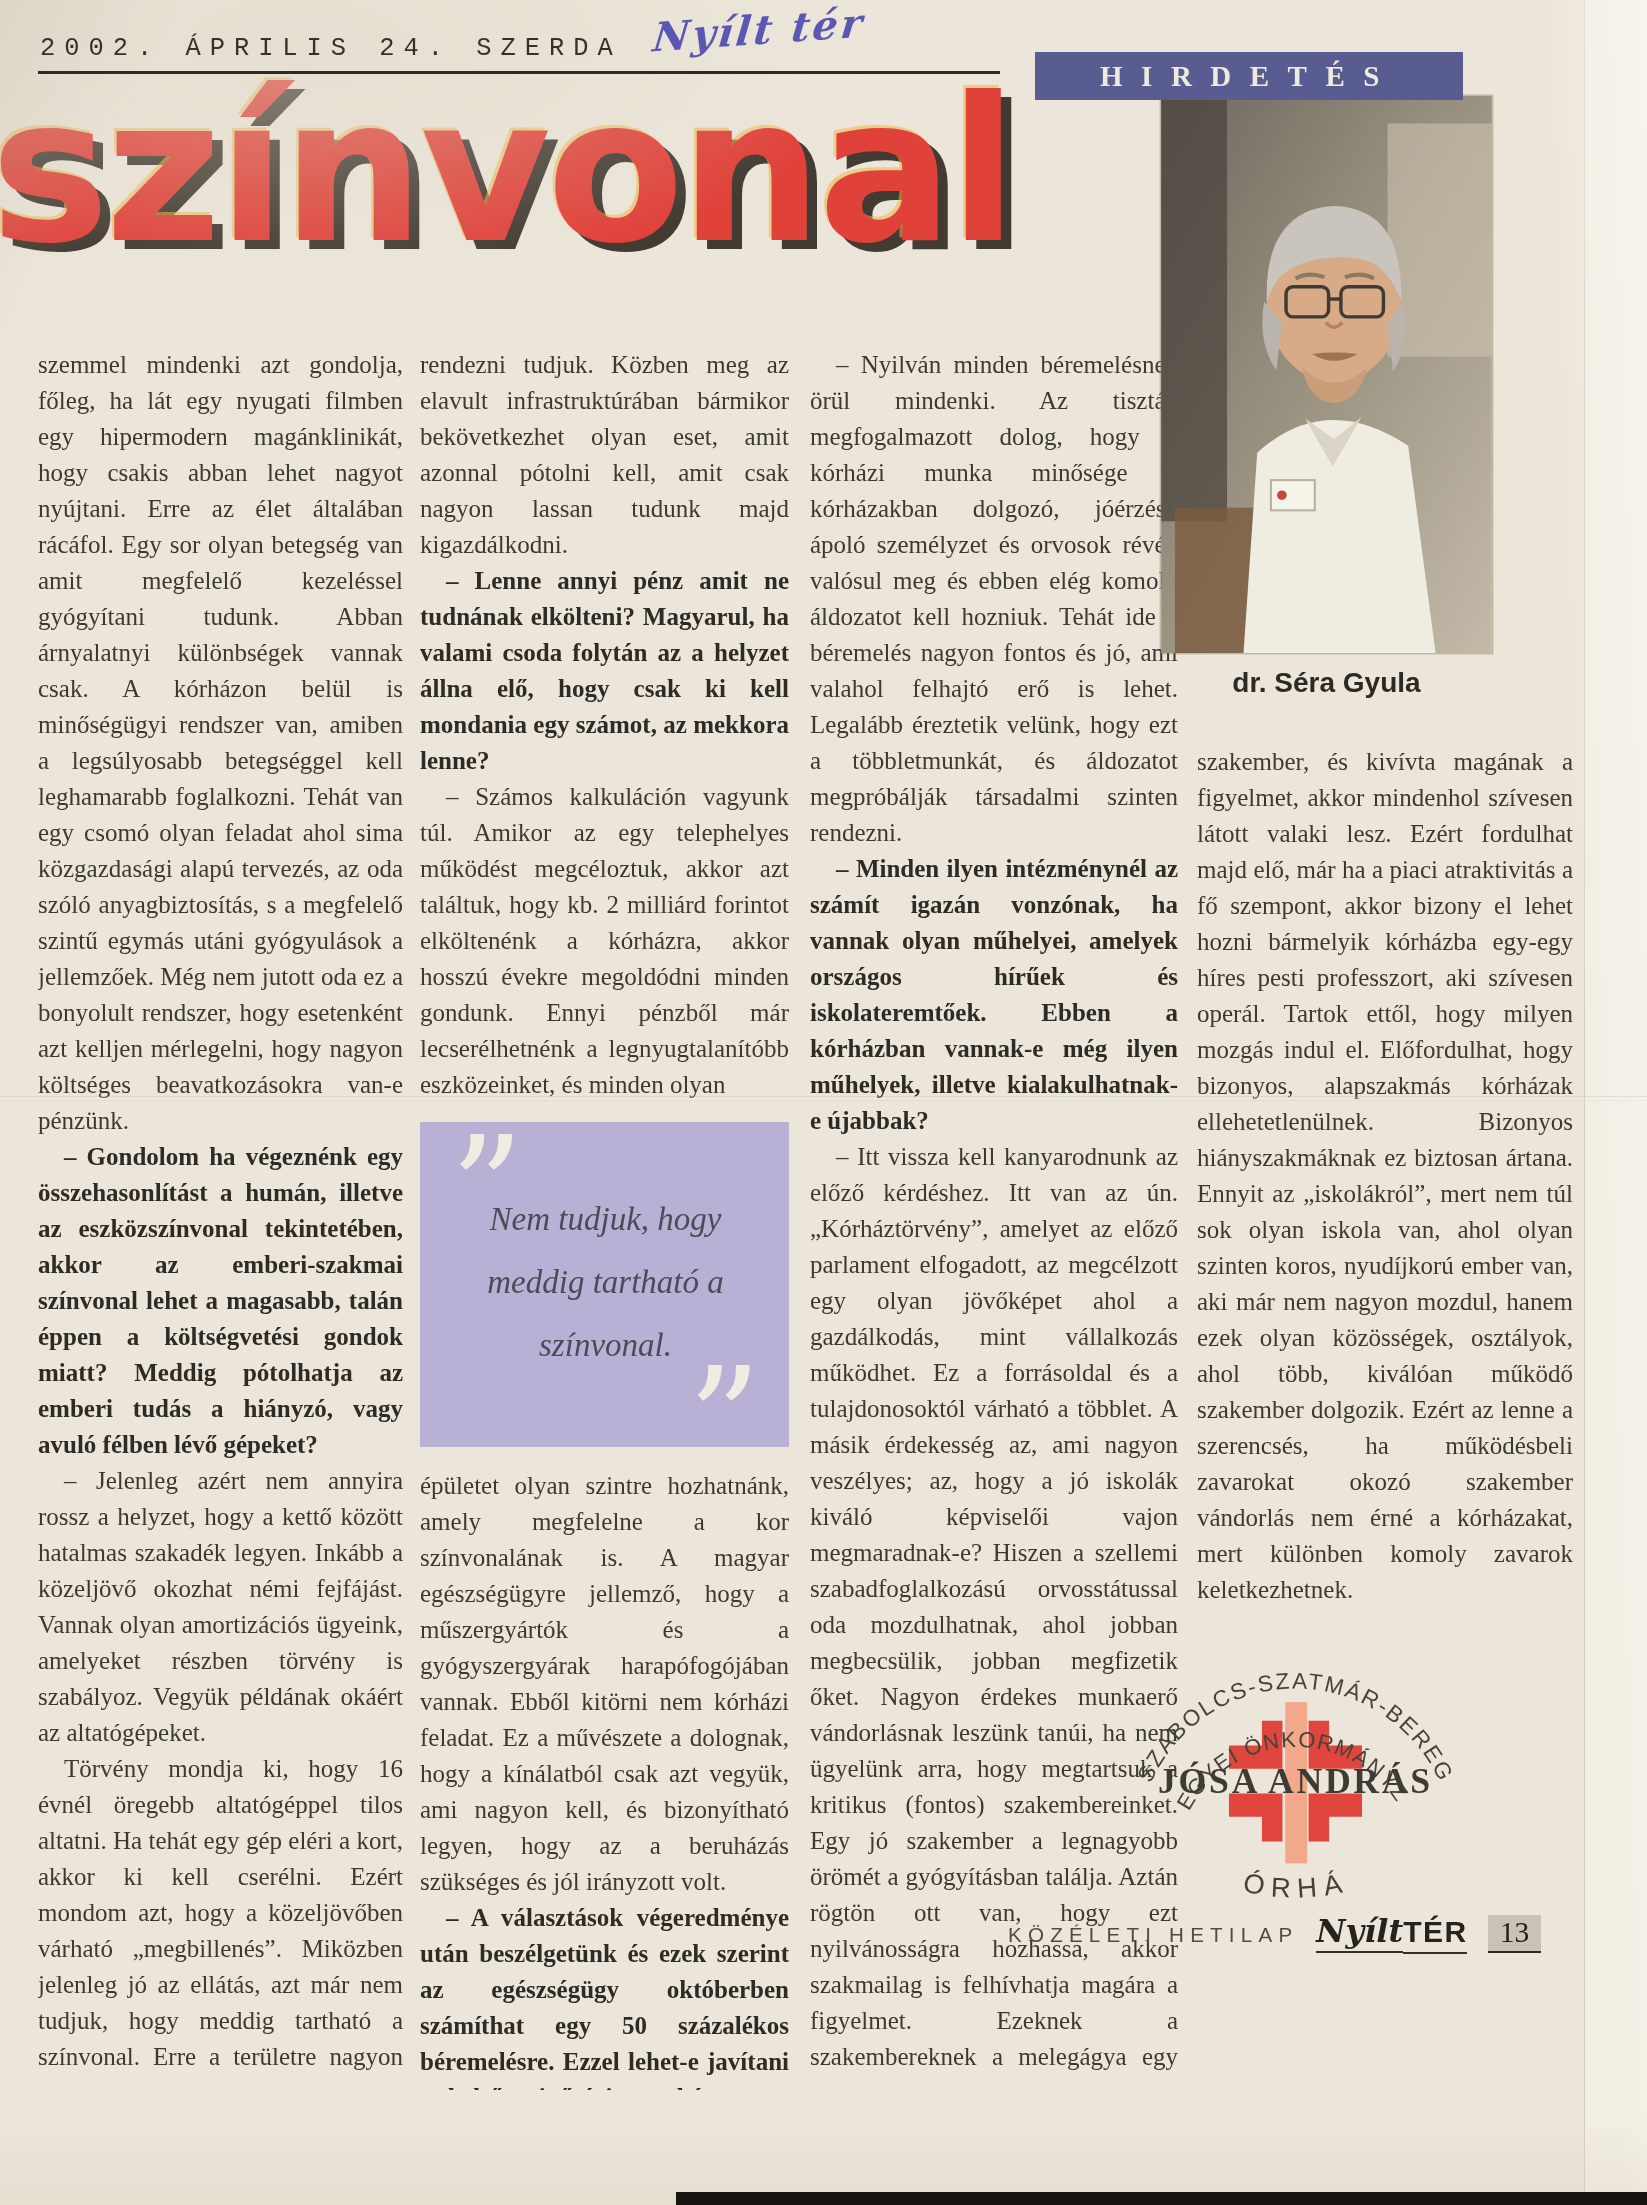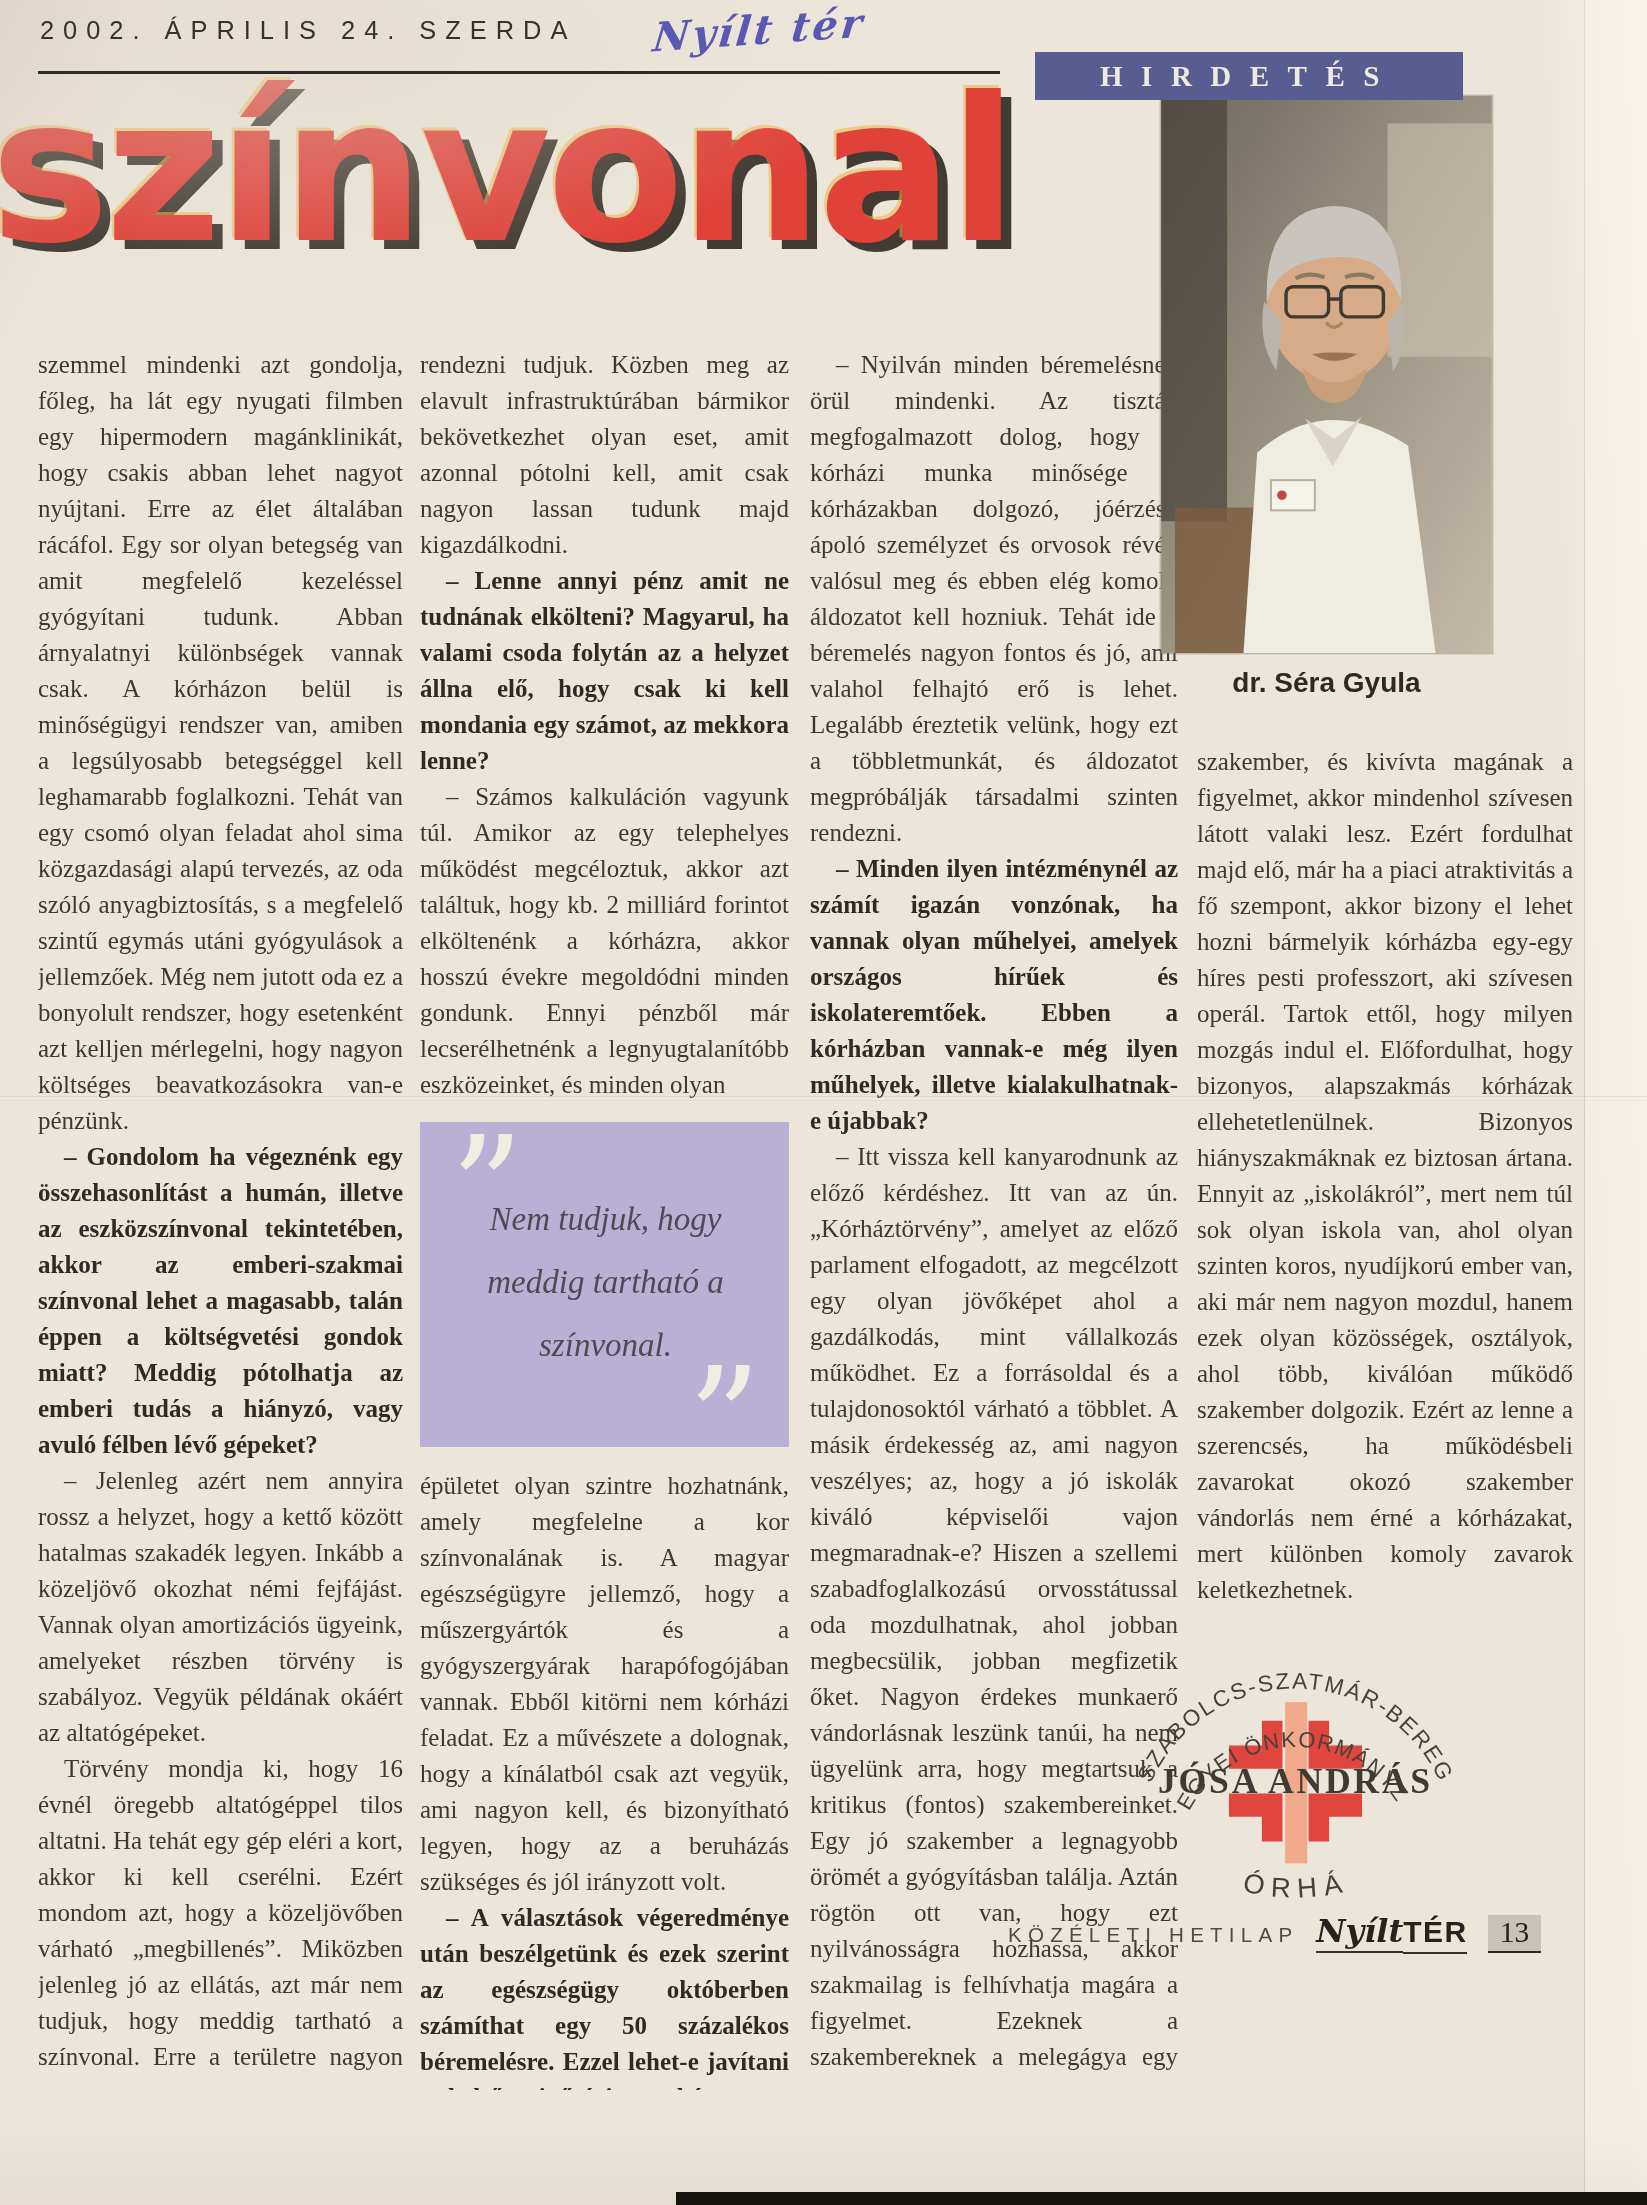--- a/index.html
+++ b/index.html
@@ -11,22 +11,22 @@
           linear-gradient(268deg, rgba(248,244,236,.9) 0%, rgba(255,255,255,0) 6%),
           radial-gradient(824px 343px at 18% 2%, rgba(222,214,200,.5), rgba(0,0,0,0) 70%),
           linear-gradient(0deg, rgba(205,196,180,.25) 0%, rgba(0,0,0,0) 4%);
         z-index:5;}
   .crease{position:absolute;left:0;top:1096px;width:100%;height:4.8px;z-index:6;pointer-events:none;
         background:linear-gradient(to bottom, rgba(120,108,90,.16), rgba(255,255,255,.3), rgba(120,108,90,.10));}
   .right-edge{position:absolute;right:0;top:0;width:63px;height:100%;background:#f3eee4;z-index:4;
         border-left:0.7px solid rgba(160,150,130,.35);}
 
   
-  .dateline{position:absolute;left:40px;top:16px;z-index:7;
-        font-family:Liberation Sans, sans-serif;font-size:25.4px;letter-spacing:9px;color:#35322c;}
+  .dateline{position:absolute;left:40px;top:34px;z-index:7;
+        font-family:Liberation Mono, monospace;font-size:25.4px;letter-spacing:9px;color:#35322c;}
   .rule{position:absolute;left:38px;top:71px;width:962px;height:2.7px;background:#2e2b26;z-index:7;}
   .handwriting{position:absolute;left:653px;top:5.5px;z-index:8;color:#5b58b4;
         font-family:"DejaVu Serif", serif;font-style:italic;font-weight:bold;font-size:40px;
         transform:rotate(-4deg) skewX(-10deg);letter-spacing:2.7px;}
   .section-box{position:absolute;left:1035px;top:36px;width:428px;height:48px;background:#585c91;
         display:flex;align-items:center;justify-content:center;z-index:7;margin-top:16px;}
   .section-box span{color:#efeadf;font-family:"Liberation Serif", serif;font-size:29px;
         letter-spacing:18.5px;font-weight:bold;}
 
   

